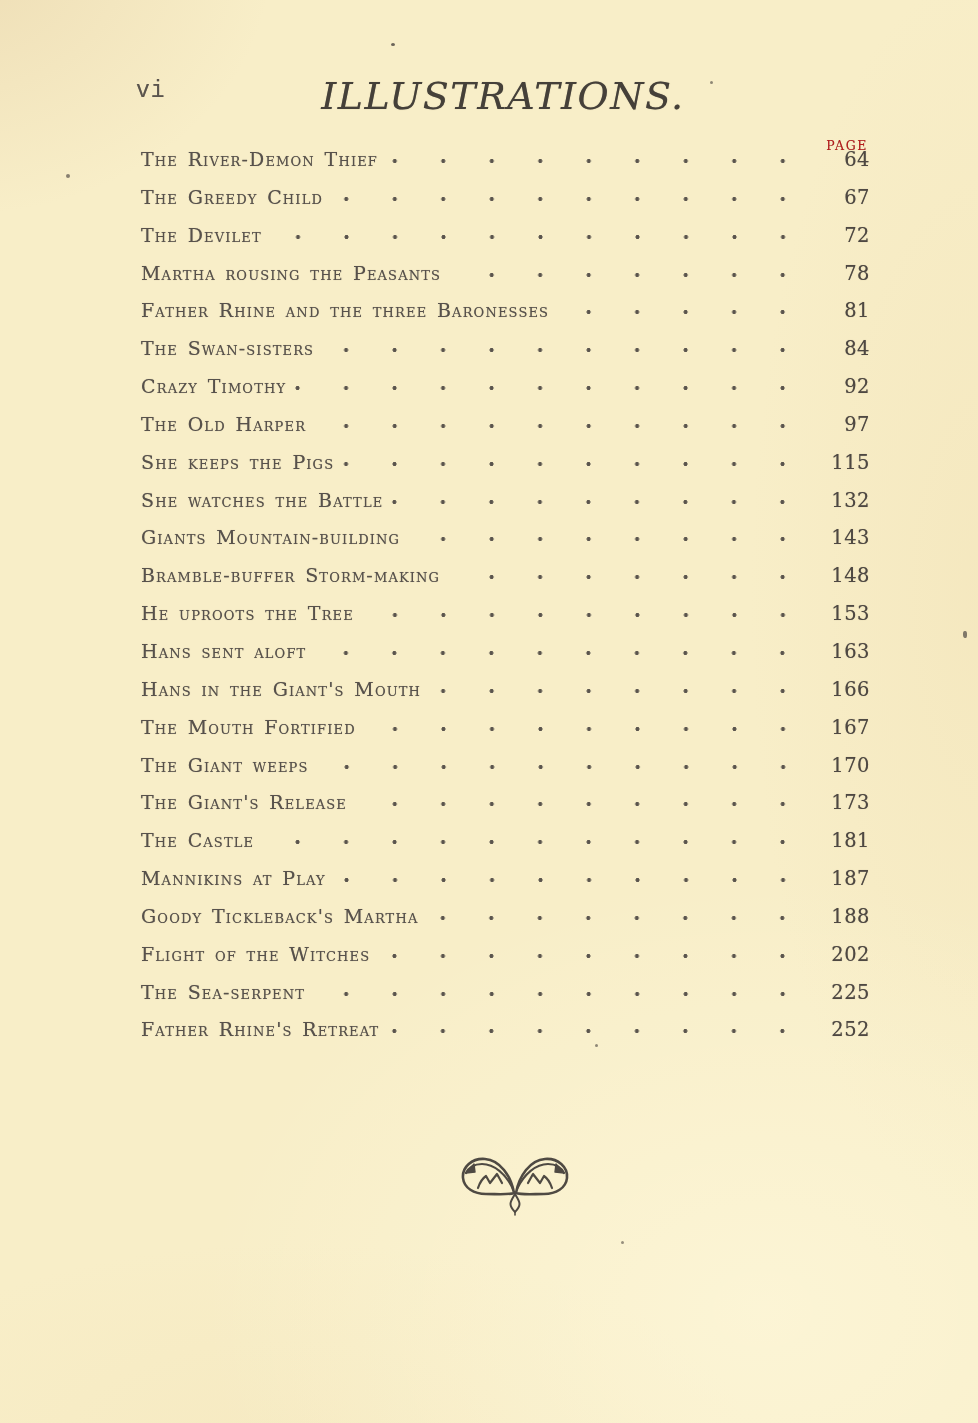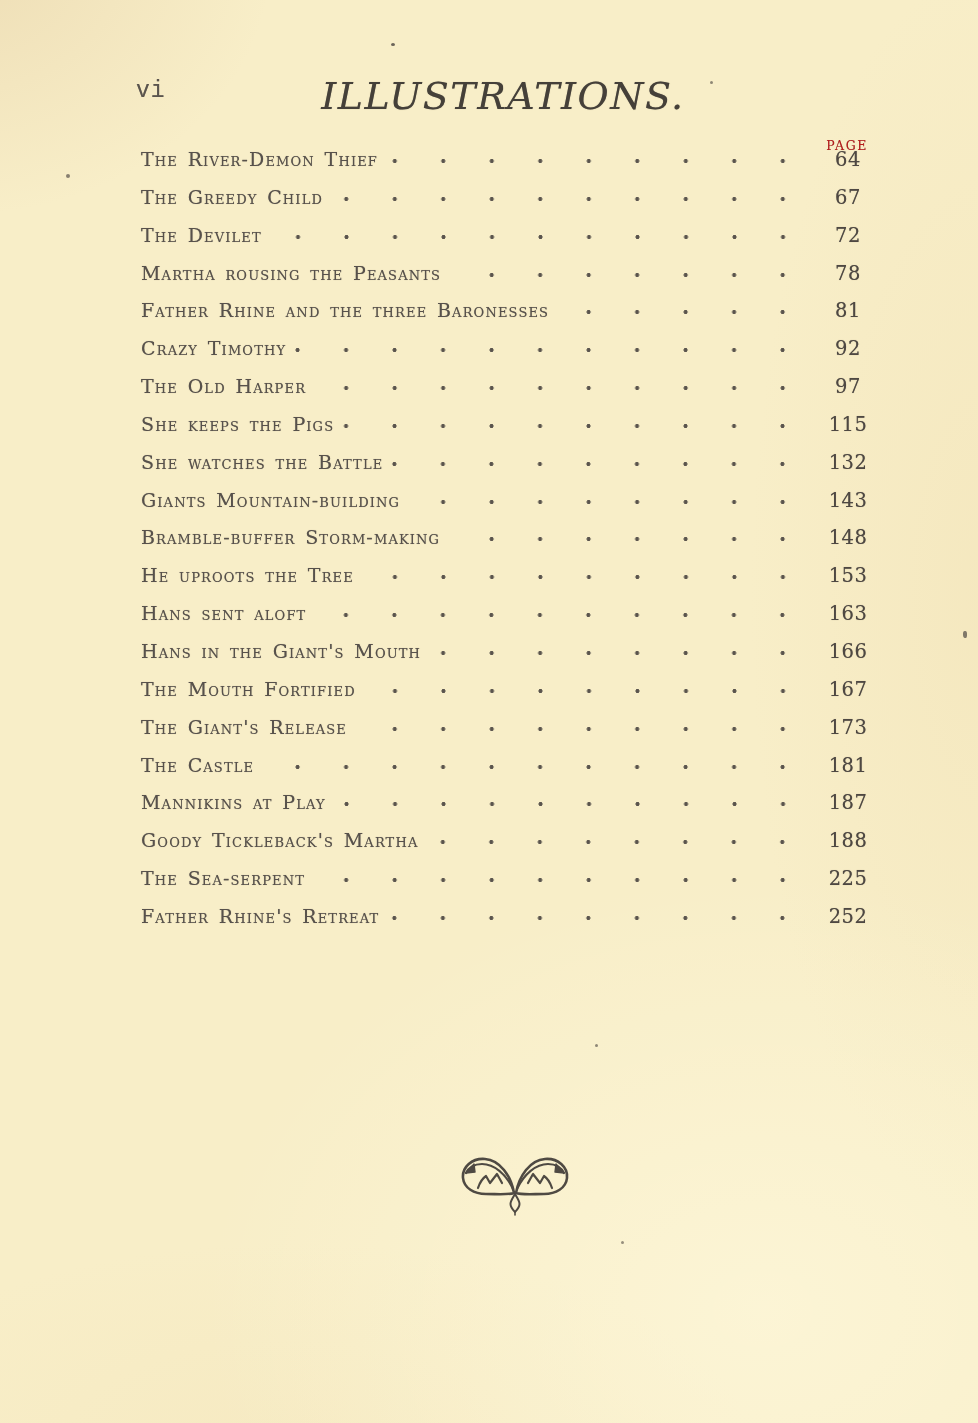--- a/index.html
+++ b/index.html
@@ -53,21 +53,21 @@
     text-align: center;
   }
   .leader {
     flex: 1 1 auto; height: 13px; margin-left: 6px; margin-right: 16px;
     background-image: radial-gradient(circle, #5a544d 1.75px, rgba(90,84,77,0) 2.3px);
     background-size: 48.5px 6px;
     background-repeat: repeat-x;
     background-position: right 3px bottom 2px;
   }
   .pg {
-    flex: 0 0 44px; text-align: center;
+    flex: 0 0 44px; text-align: right;
     font-size: 19.5px; color: #4e4842; letter-spacing: 0.5px;
     text-shadow: 0 0 0.7px rgba(78,72,66,0.55);
   }
 
   .ornament {
     position: absolute; left: 447px; top: 1151px;
     width: 136px; height: 66px;
   }
   .ornament svg { width: 100%; height: 100%; }
 
@@ -114,20 +114,25 @@
       <span class="leader"></span>
       <span class="pg">78</span>
     </div>
 
     <div class="row">
       <span class="t">Father Rhine and the three Baronesses</span>
       <span class="leader"></span>
       <span class="pg">81</span>
     </div>
 
+    <div class="row">
+      <span class="t">The Swan-sisters</span>
+      <span class="leader"></span>
+      <span class="pg">84</span>
+    </div>
 
     <div class="row">
       <span class="t">Crazy Timothy</span>
       <span class="leader"></span>
       <span class="pg">92</span>
     </div>
 
     <div class="row">
       <span class="t">The Old Harper</span>
       <span class="leader"></span>
@@ -175,20 +180,25 @@
       <span class="leader"></span>
       <span class="pg">166</span>
     </div>
 
     <div class="row">
       <span class="t">The Mouth Fortified</span>
       <span class="leader"></span>
       <span class="pg">167</span>
     </div>
 
+    <div class="row">
+      <span class="t">The Giant weeps</span>
+      <span class="leader"></span>
+      <span class="pg">170</span>
+    </div>
 
     <div class="row">
       <span class="t">The Giant's Release</span>
       <span class="leader"></span>
       <span class="pg">173</span>
     </div>
 
     <div class="row">
       <span class="t">The Castle</span>
       <span class="leader"></span>
@@ -200,20 +210,25 @@
       <span class="leader"></span>
       <span class="pg">187</span>
     </div>
 
     <div class="row">
       <span class="t">Goody Tickleback's Martha</span>
       <span class="leader"></span>
       <span class="pg">188</span>
     </div>
 
+    <div class="row">
+      <span class="t">Flight of the Witches</span>
+      <span class="leader"></span>
+      <span class="pg">202</span>
+    </div>
 
     <div class="row">
       <span class="t">The Sea-serpent</span>
       <span class="leader"></span>
       <span class="pg">225</span>
     </div>
 
     <div class="row">
       <span class="t">Father Rhine's Retreat</span>
       <span class="leader"></span>

